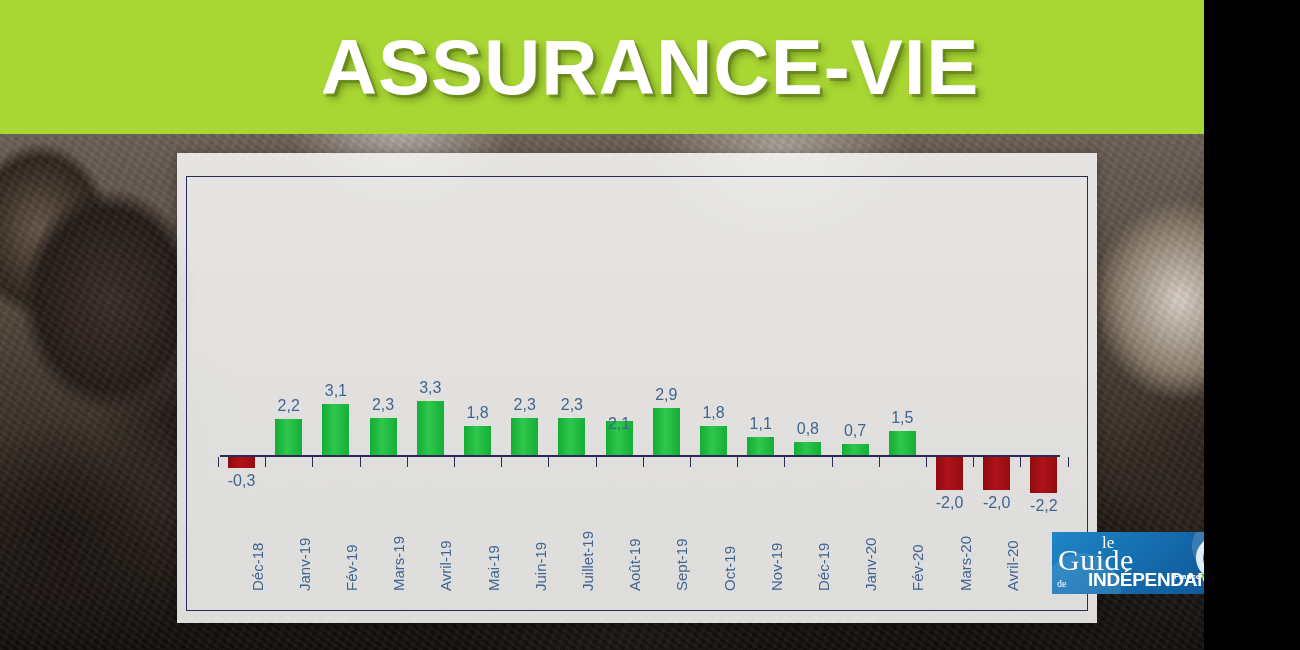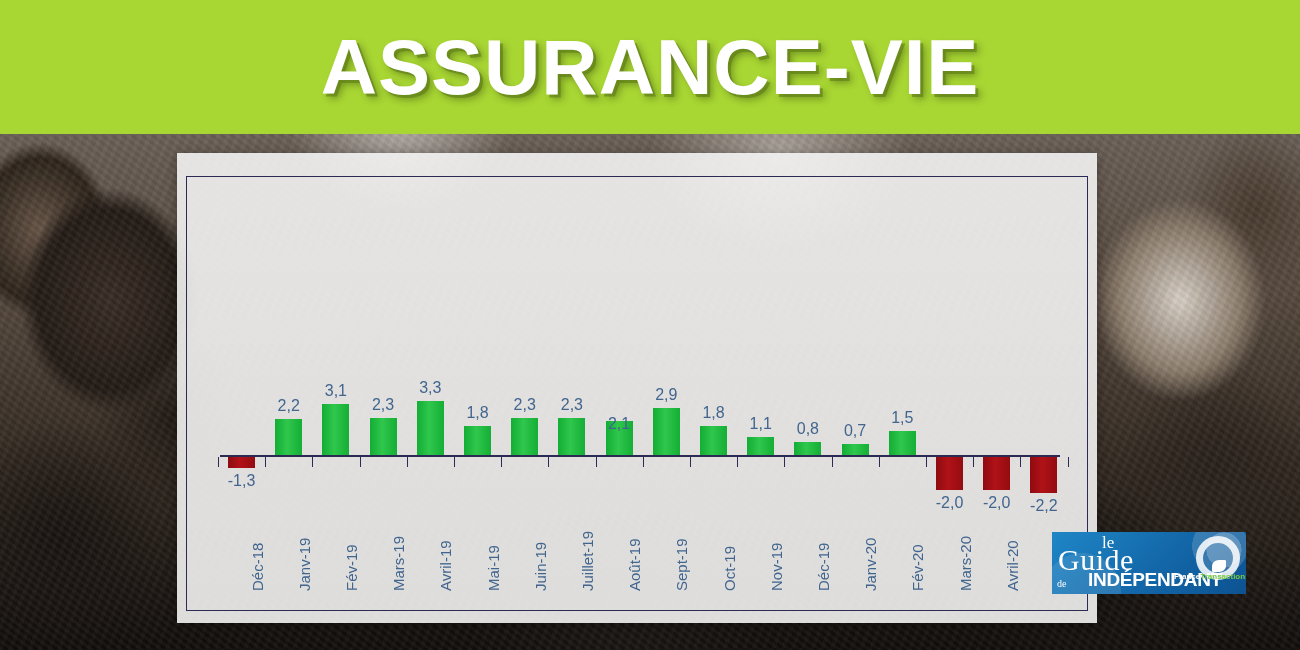--- a/index.html
+++ b/index.html
@@ -2,21 +2,21 @@
 <html><head>
 <meta charset="utf-8">
 <style>
   html, body {
     margin: 0;
     padding: 0;
     background: #000;
   }
   #stage {
     position: relative;
-    width: 1300px;
+    width: 1204px;
     height: 650px;
     overflow: hidden;
     font-family: "Liberation Sans", sans-serif;
     background: #f0abfc;
   }
 
   
   #photo {
     position: absolute;
     left: 0; top: 0;
@@ -220,21 +220,21 @@
   </div>
 
   <div id="panel">
     <div id="panel-inner"></div>
   </div>
 
   <div id="plot">
     <div id="axis-line"></div>
   <div class="bar neg" title="Déc-18: -0,7" style="left: 42px; width: 27px; height: 11.41px; top: 281px;"></div>
       <div class="tick" style="left: 32px;"></div>
-      <div class="vlabel" style="left: 27.5px; top: 296.41px;">-1,3</div>
+      <div class="vlabel" style="left: 27.5px; top: 296.41px;">-0,3</div>
       <div class="xlabel" style="left: 62.5px; top: 415px;">Déc-18</div>
       <div class="bar pos" title="Janv-19: 2,2" style="left: 89.2px; width: 27px; height: 35.86px; top: 243.14px;"></div>
       <div class="tick" style="left: 79.2px;"></div>
       <div class="vlabel" style="left: 74.7px; top: 221.14px;">2,2</div>
       <div class="xlabel" style="left: 109.7px; top: 415px;">Janv-19</div>
       <div class="bar pos" title="Fév-19: 3,1" style="left: 136.4px; width: 27px; height: 50.53px; top: 228.47px;"></div>
       <div class="tick" style="left: 126.4px;"></div>
       <div class="vlabel" style="left: 121.9px; top: 206.47px;">3,1</div>
       <div class="xlabel" style="left: 156.9px; top: 415px;">Fév-19</div>
       <div class="bar pos" title="Mars-19: 2,3" style="left: 183.6px; width: 27px; height: 37.49px; top: 241.51px;"></div>

